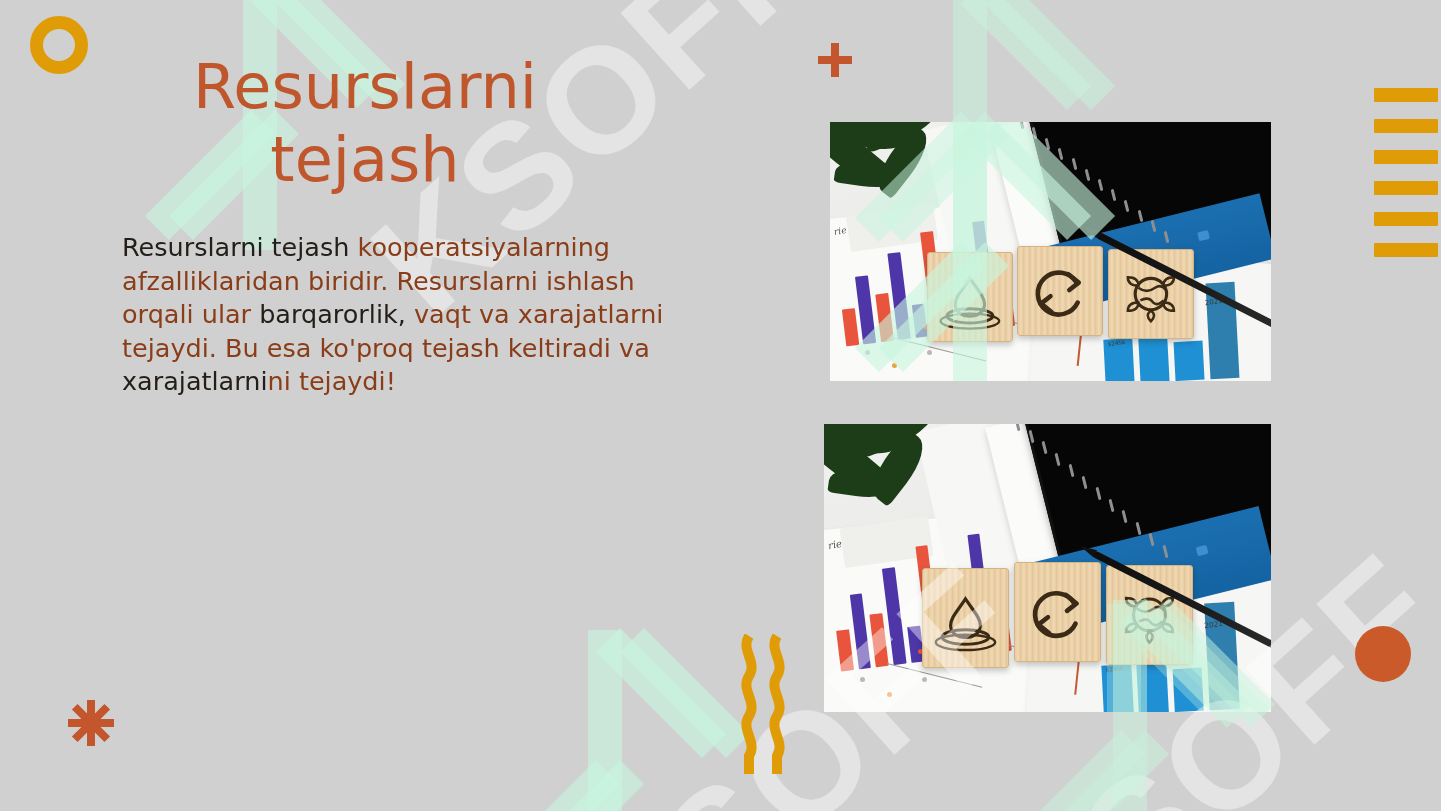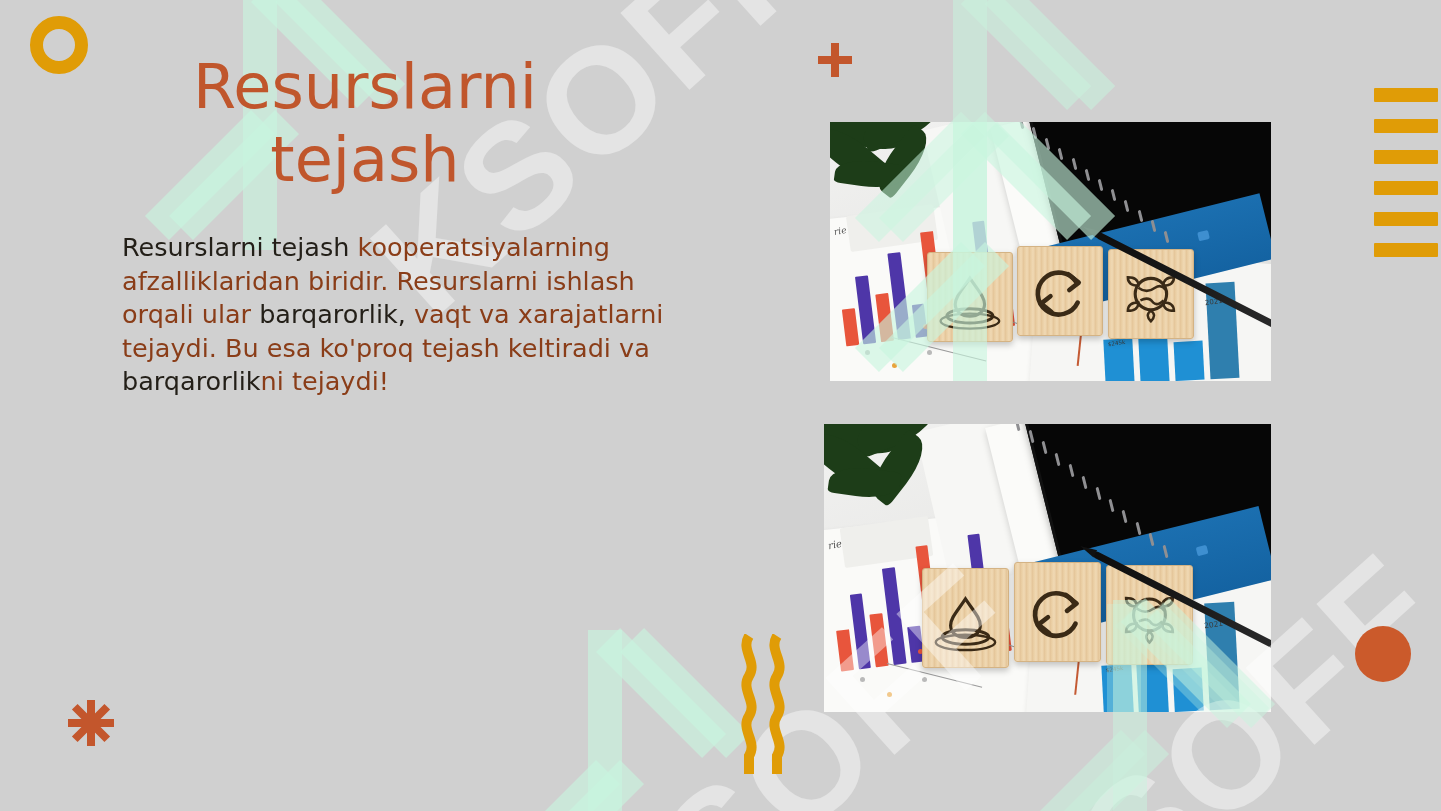--- a/index.html
+++ b/index.html
@@ -271,21 +271,21 @@
         <i class="d1"></i>
         <i class="d2"></i>
         <i class="d3"></i>
         <i class="d4"></i>
     </div>
   </div>
 
   <div class="title">Resurslarni tejash</div>
 
   <div class="body-text">
-    <span class="dark">Resurslarni tejash </span><span class="rust">kooperatsiyalarning  afzalliklaridan biridir. Resurslarni ishlash  orqali ular </span><span class="dark">barqarorlik, </span><span class="rust">vaqt va xarajatlarni  tejaydi. Bu esa ko'proq  tejash keltiradi va </span><span class="dark">barqarorlik</span><span class="rust">ni tejaydi!</span>
+    <span class="dark">Resurslarni tejash </span><span class="rust">kooperatsiyalarning  afzalliklaridan biridir. Resurslarni ishlash  orqali ular </span><span class="dark">barqarorlik, </span><span class="rust">vaqt va xarajatlarni  tejaydi. Bu esa ko'proq  tejash keltiradi va </span><span class="dark">xarajatlarni</span><span class="rust">ni tejaydi!</span>
   </div>
 
   <div class="photo photo-1">
     <div class="scene">
       <div class="sc-desk"></div>
       <div class="sc-paper-a"></div>
       <div class="sc-paper-c"></div>
       <div class="sc-paper-b"></div>
 
       <div class="sc-plant">

